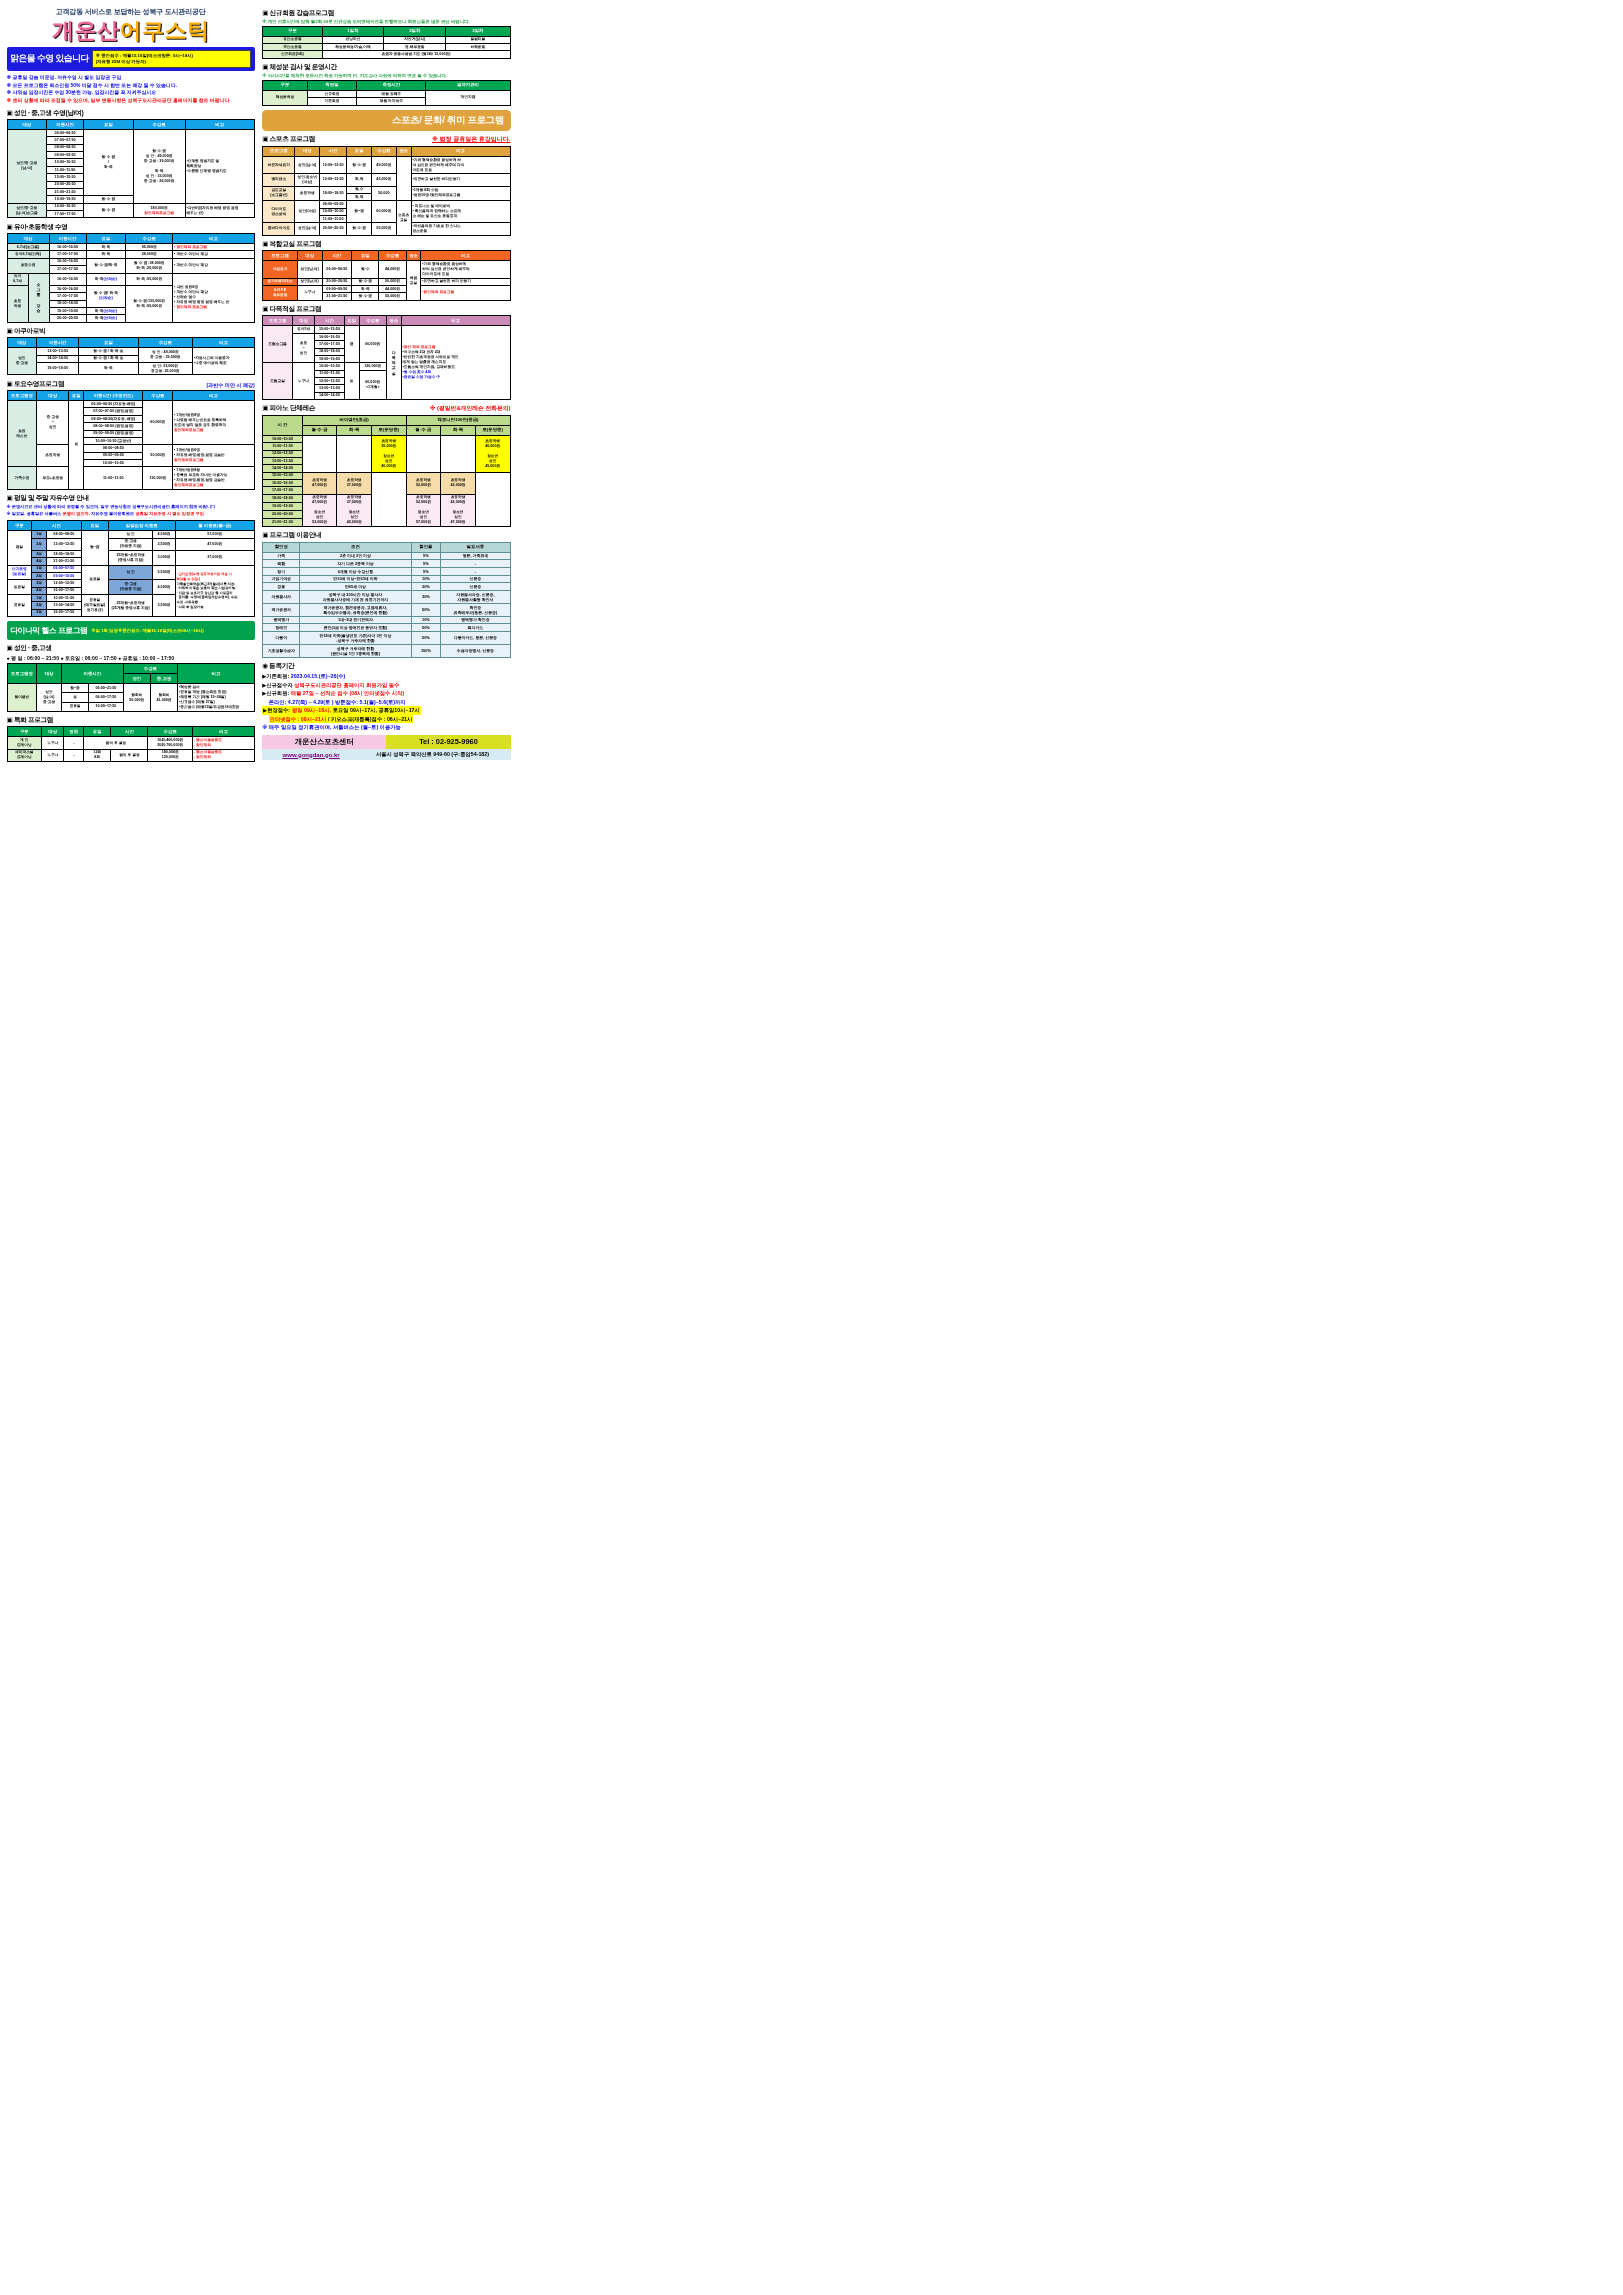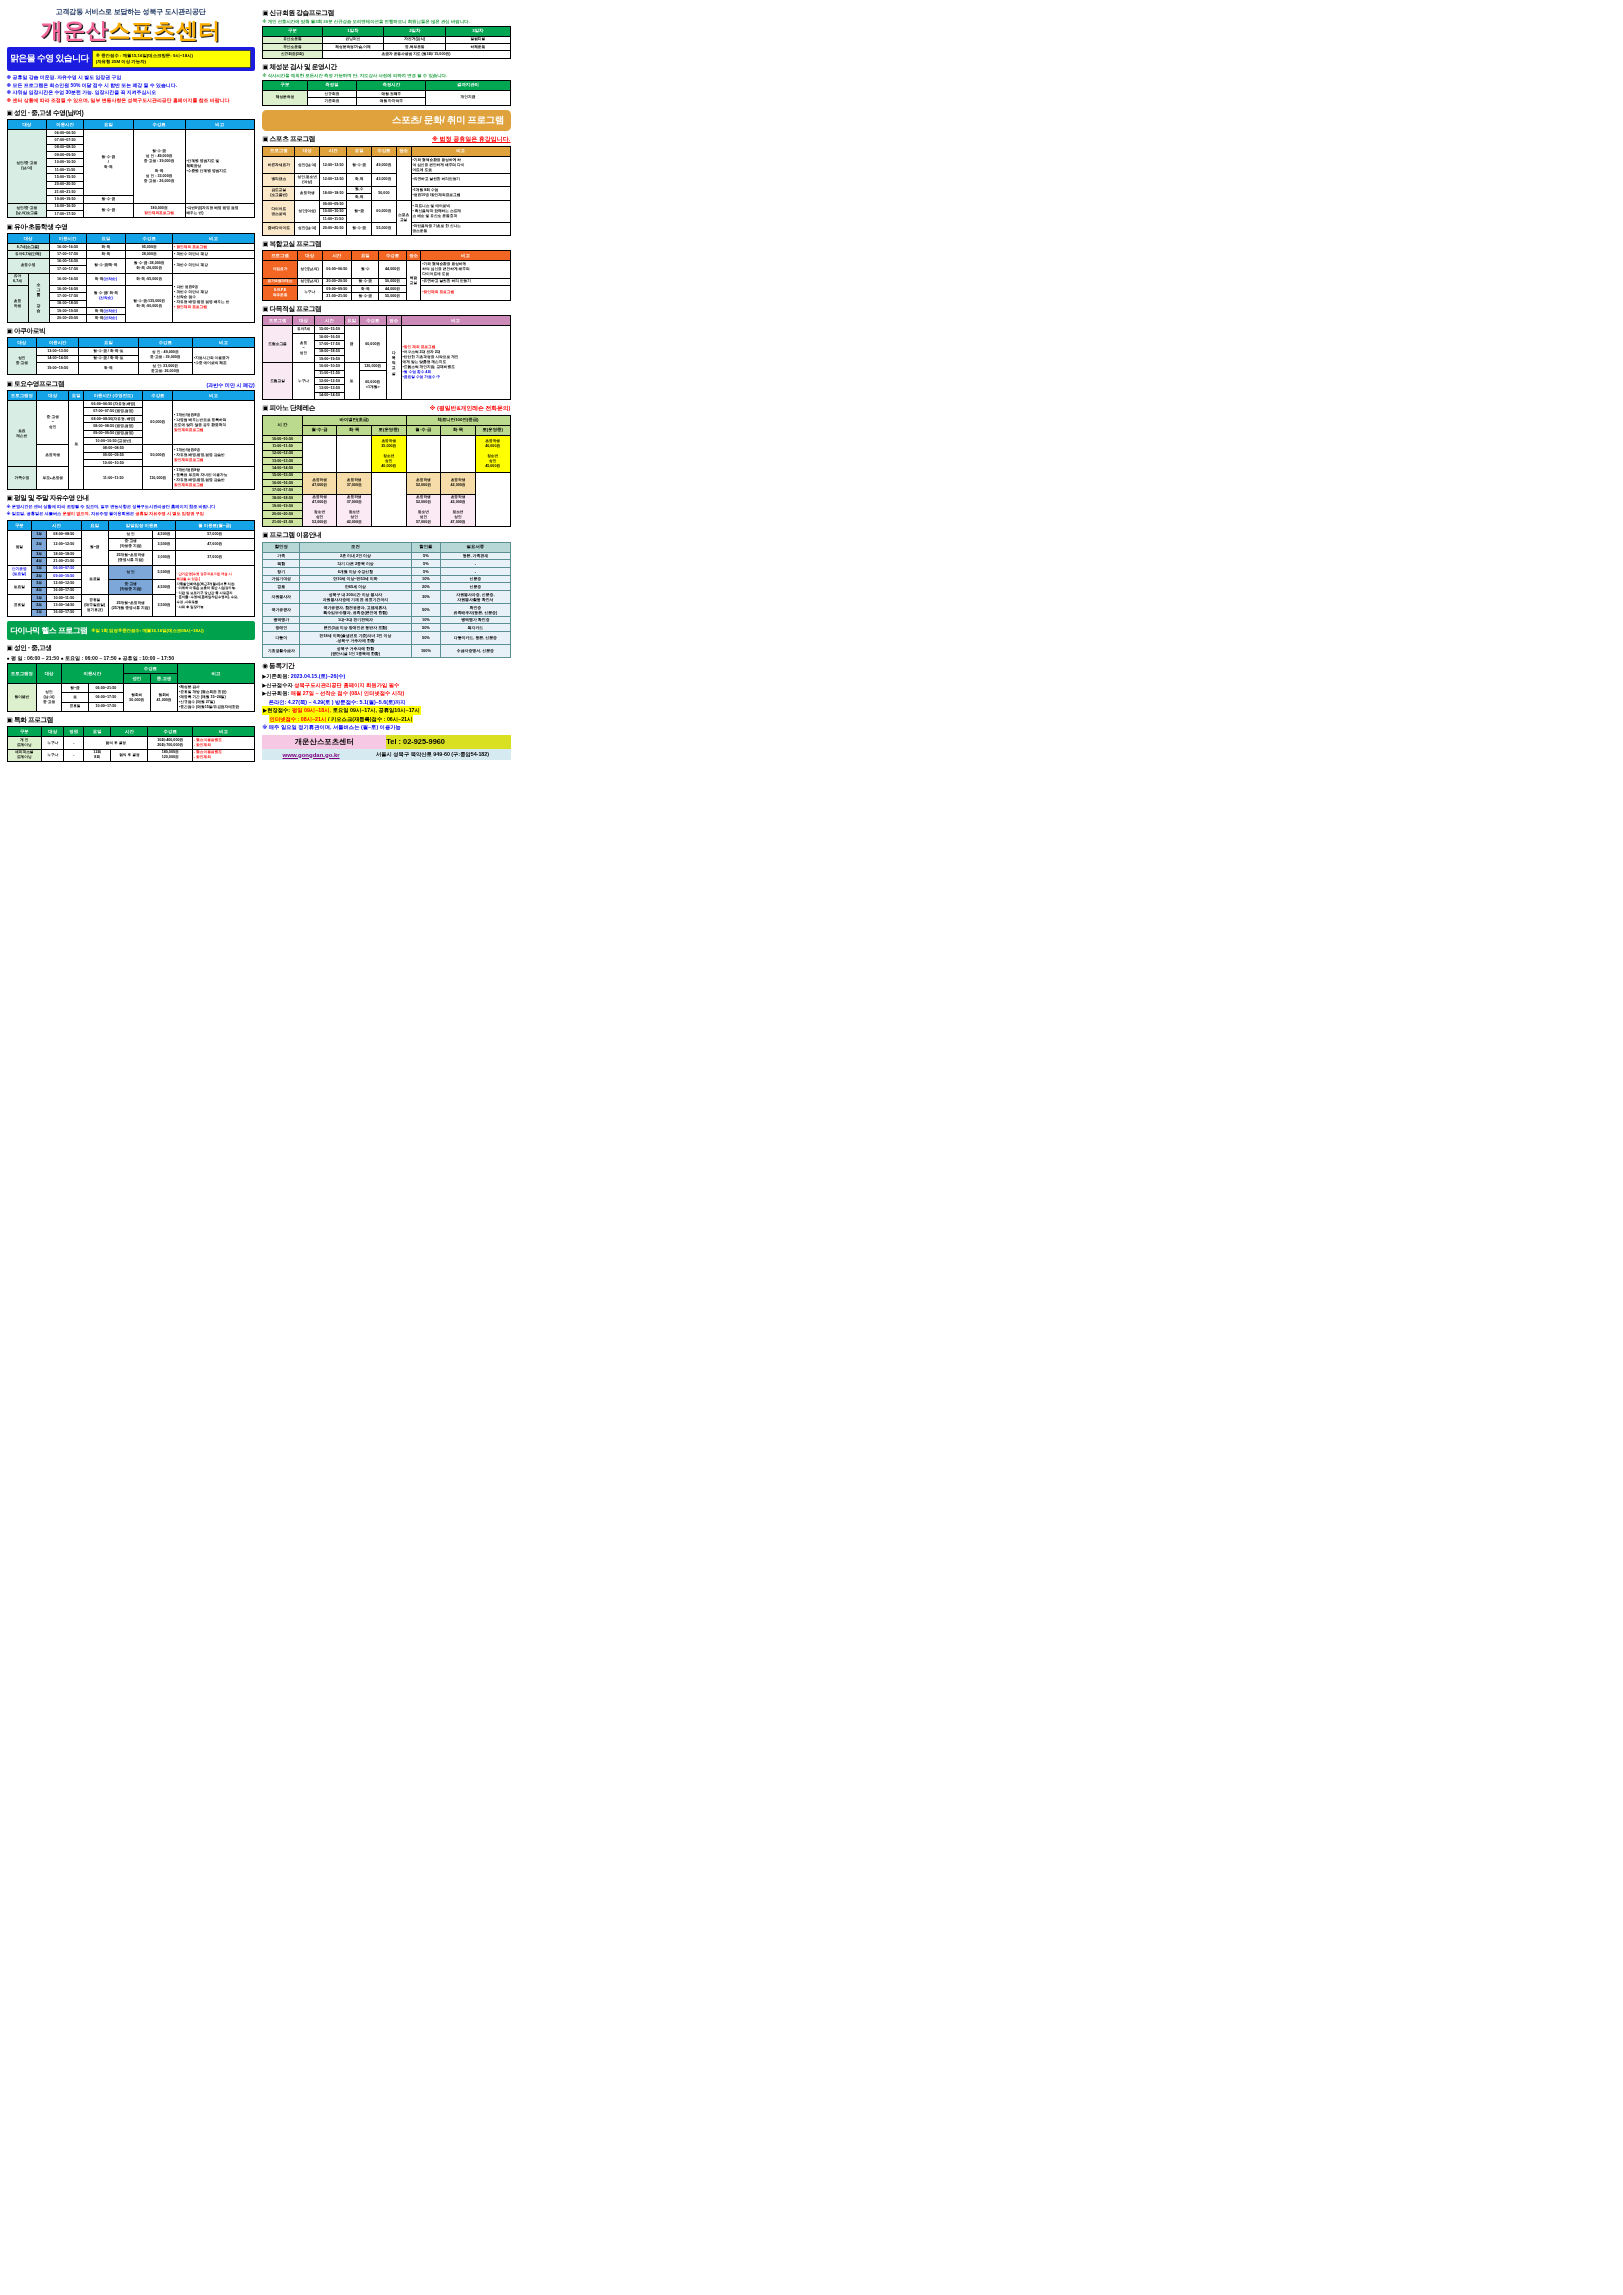--- a/index.html
+++ b/index.html
@@ -61,33 +61,33 @@
   td.bluetxt{color:#0000ee;}
   td .red{color:#ff0000;}
   td .bluetxt{color:#0000ee;}
   td.l{text-align:left;}
   td.notes{font-size:3.3px;line-height:1.4;}
   td.vt{font-size:3.9px;}
   
   .footer{margin-top:2.8px;}
   .footer .row1{display:flex;}
   .footer .row1 .name{flex:1;background:#f6c8e4;font-size:7.4px;text-align:center;padding:2.3px 0;}
-  .footer .row1 .tel{flex:1;background:#d9e021;font-size:7.4px;padding:2.3px 0;}
+  .footer .row1 .tel{flex:1;background:#d9e021;font-size:7.4px;text-align:center;padding:2.3px 0;}
   .footer .row2{display:flex;background:#d6eaf2;align-items:center;padding:1.9px 2.8px;}
   .footer .row2 .url{flex:0 0 38%;color:#800080;text-decoration:underline;font-size:6px;text-align:center;}
   .footer .row2 .addr{flex:1;font-size:5.3px;text-align:center;}
 </style>
 </head>
 <body>
 
 <div class="page">
 
   <div class="col">
     <div class="slogan">고객감동 서비스로 보답하는 성북구 도시관리공단</div>
-    <div class="bigtitle"><span class="pink">개운산</span><span class="orange">스포츠센터</span></div>
+    <div class="bigtitle"><span class="pink">개운산</span><span class="orange">어쿠스틱</span></div>
 
     <div class="banner-blue">
       <span class="t">맑은물 수영 있습니다</span>
       <span class="note">※ 중간접수 : 매월15,16일(데스크방문: 9시~18시)
 (자유형 25M 이상 가능자)</span>
     </div>
     <div class="lines">
         <div><span class="bluetxt">※ 공휴일 강습 미운영. 자유수영 시 별도 입장권 구입</span></div>
         <div><span class="bluetxt">※ 모든 프로그램은 최소인원 50% 미달 접수 시 합반 또는 폐강 될 수 있습니다.</span></div>
         <div><span class="bluetxt">※ 샤워실 입장시간은 수업 30분전 가능. 입장시간을 꼭 지켜주십시오</span></div>

